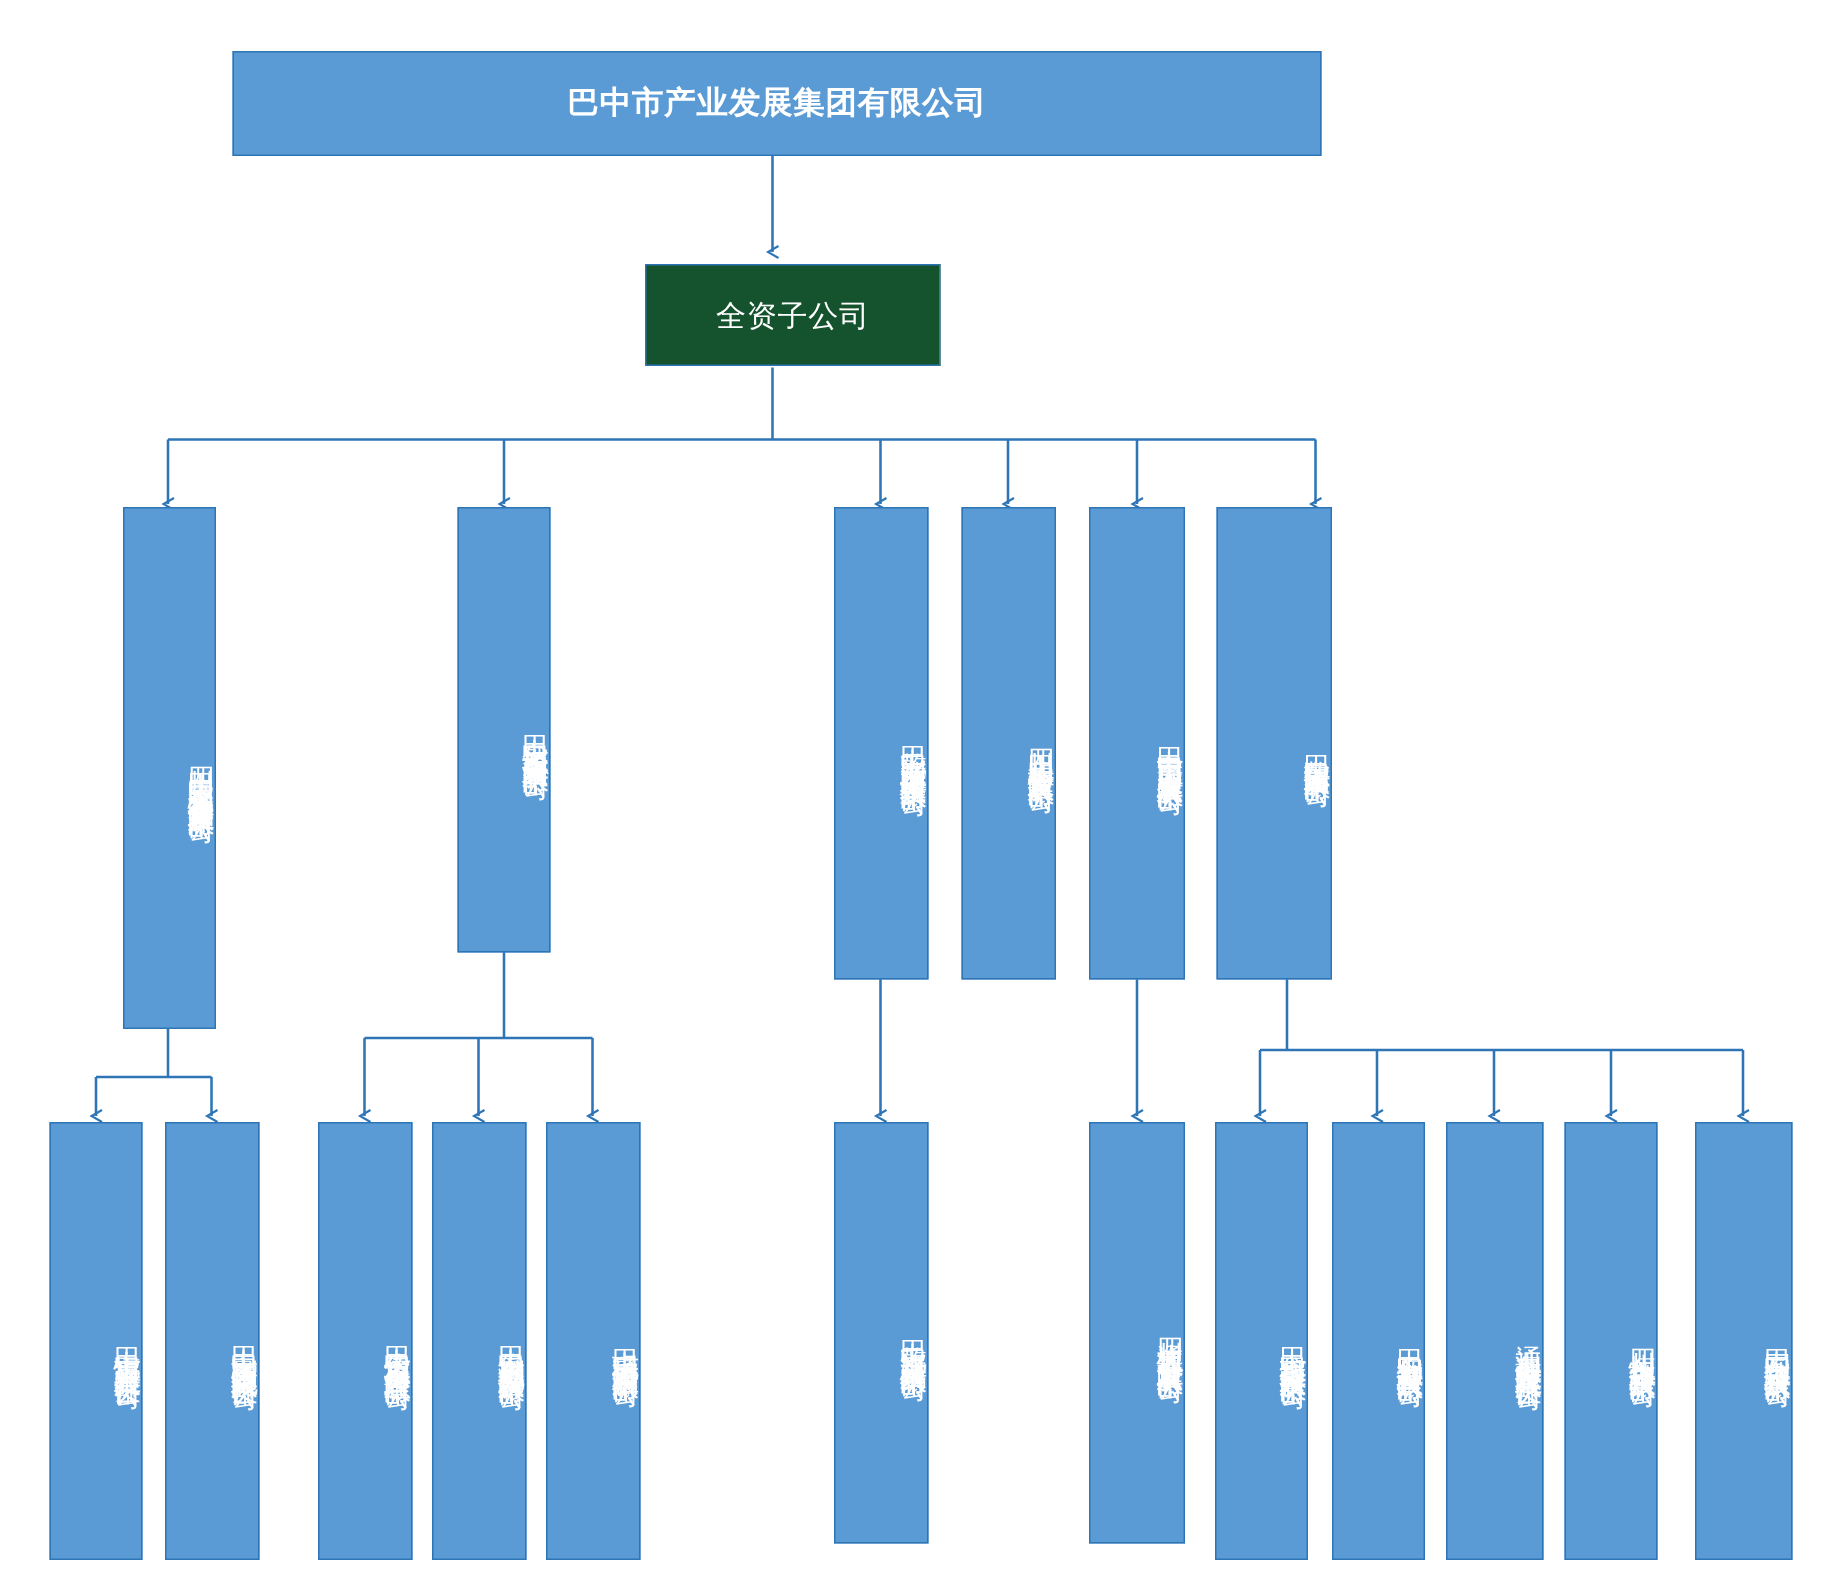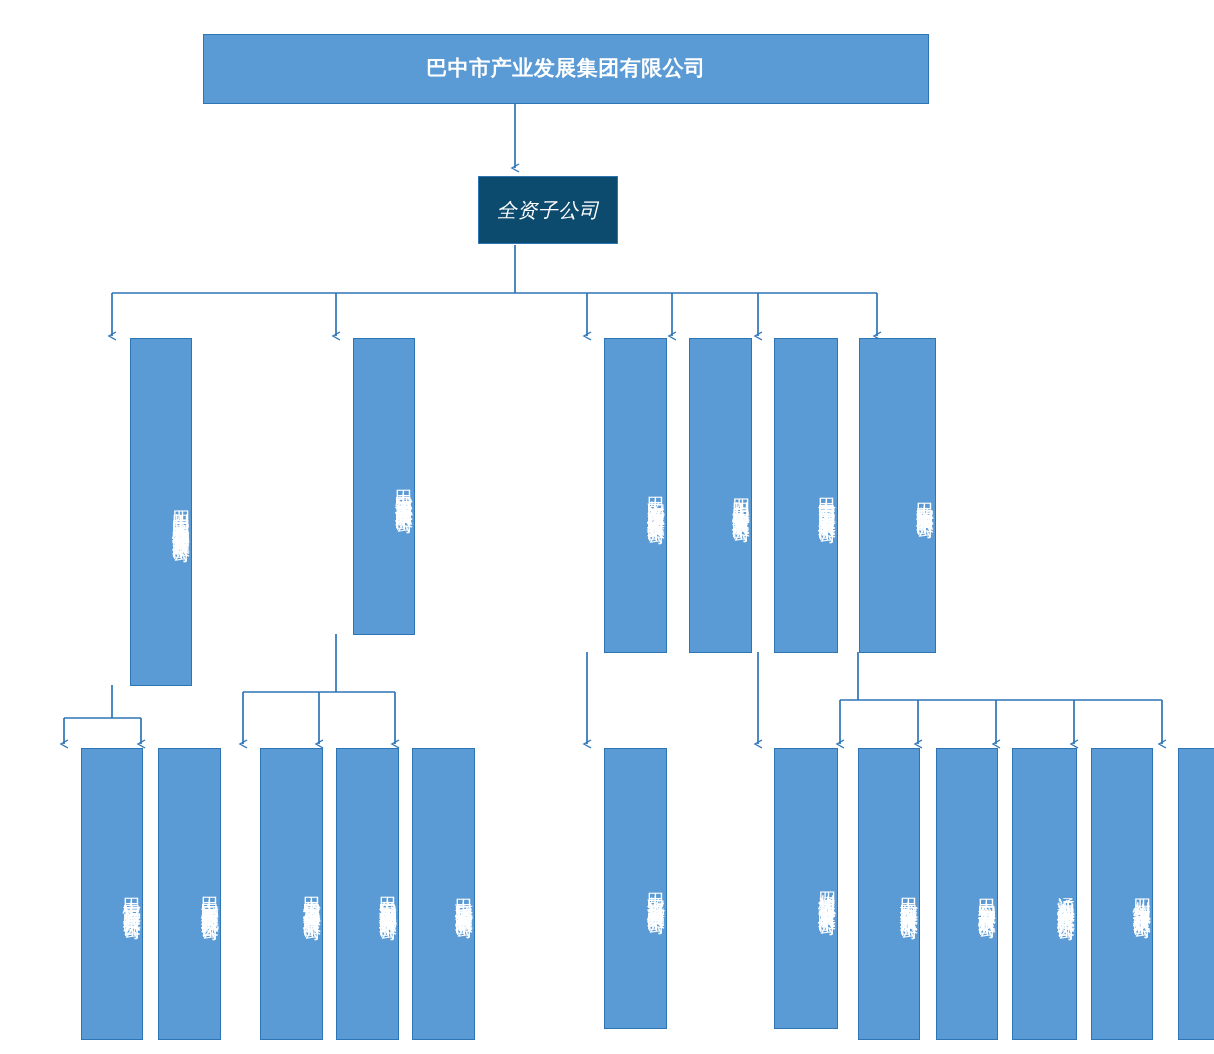--- a/index.html
+++ b/index.html
@@ -15,21 +15,20 @@
     background:#5B9BD5;
     border:1.5px solid #2E75B6;
     box-sizing:border-box;
     color:#ffffff;
     display:flex;
     align-items:center;
     justify-content:center;
     text-align:center;
     line-height:1.12;
     letter-spacing:0.5px;
-    margin-left:48px;
   }
   .node.horiz{writing-mode:horizontal-tb;}
   .node.vert{
     writing-mode:vertical-rl;
     text-orientation:upright;
     align-items:flex-start;
     justify-content:center;
     padding-top:6px;
   }
   .node .lbl{display:block;white-space:nowrap;}
@@ -84,21 +83,21 @@
       <path d="M996,700 L996,744" marker-end="url(#arrow)"></path>
       <path d="M1074,700 L1074,744" marker-end="url(#arrow)"></path>
       <path d="M1162,700 L1162,744" marker-end="url(#arrow)"></path>
     </g>
   </svg>
 
   <div class="node horiz root" style="left: 155px; top: 34px; width: 726px; height: 70px; background: rgb(91, 155, 213); border-color: rgb(46, 117, 182); color: rgb(255, 255, 255);">
     <span class="lbl">巴中市产业发展集团有限公司</span>
   </div>
 
-  <div class="node horiz tier1" style="left: 430px; top: 176px; width: 140px; height: 68px; background: #0c4a6e; border-color: rgb(46, 117, 182); color: rgb(255, 255, 255); font-style: italic;">
+  <div class="node horiz tier1" style="left: 430px; top: 176px; width: 197px; height: 68px; background: #14532d; border-color: rgb(46, 117, 182); color: rgb(255, 255, 255);">
     <span class="lbl">全资子公司</span>
   </div>
 
   <div class="node vert" style="left: 82px; top: 338px; width: 62px; height: 348px; background: rgb(91, 155, 213); border-color: rgb(46, 117, 182); color: rgb(255, 255, 255);">
     <span class="lbl">四川巴中国家粮食和物资储备库有限公司</span>
   </div>
 
   <div class="node vert" style="left: 305px; top: 338px; width: 62px; height: 297px; background: rgb(91, 155, 213); border-color: rgb(46, 117, 182); color: rgb(255, 255, 255);">
     <span class="lbl">巴中自然资源投资集团有限公司</span>
   </div>

